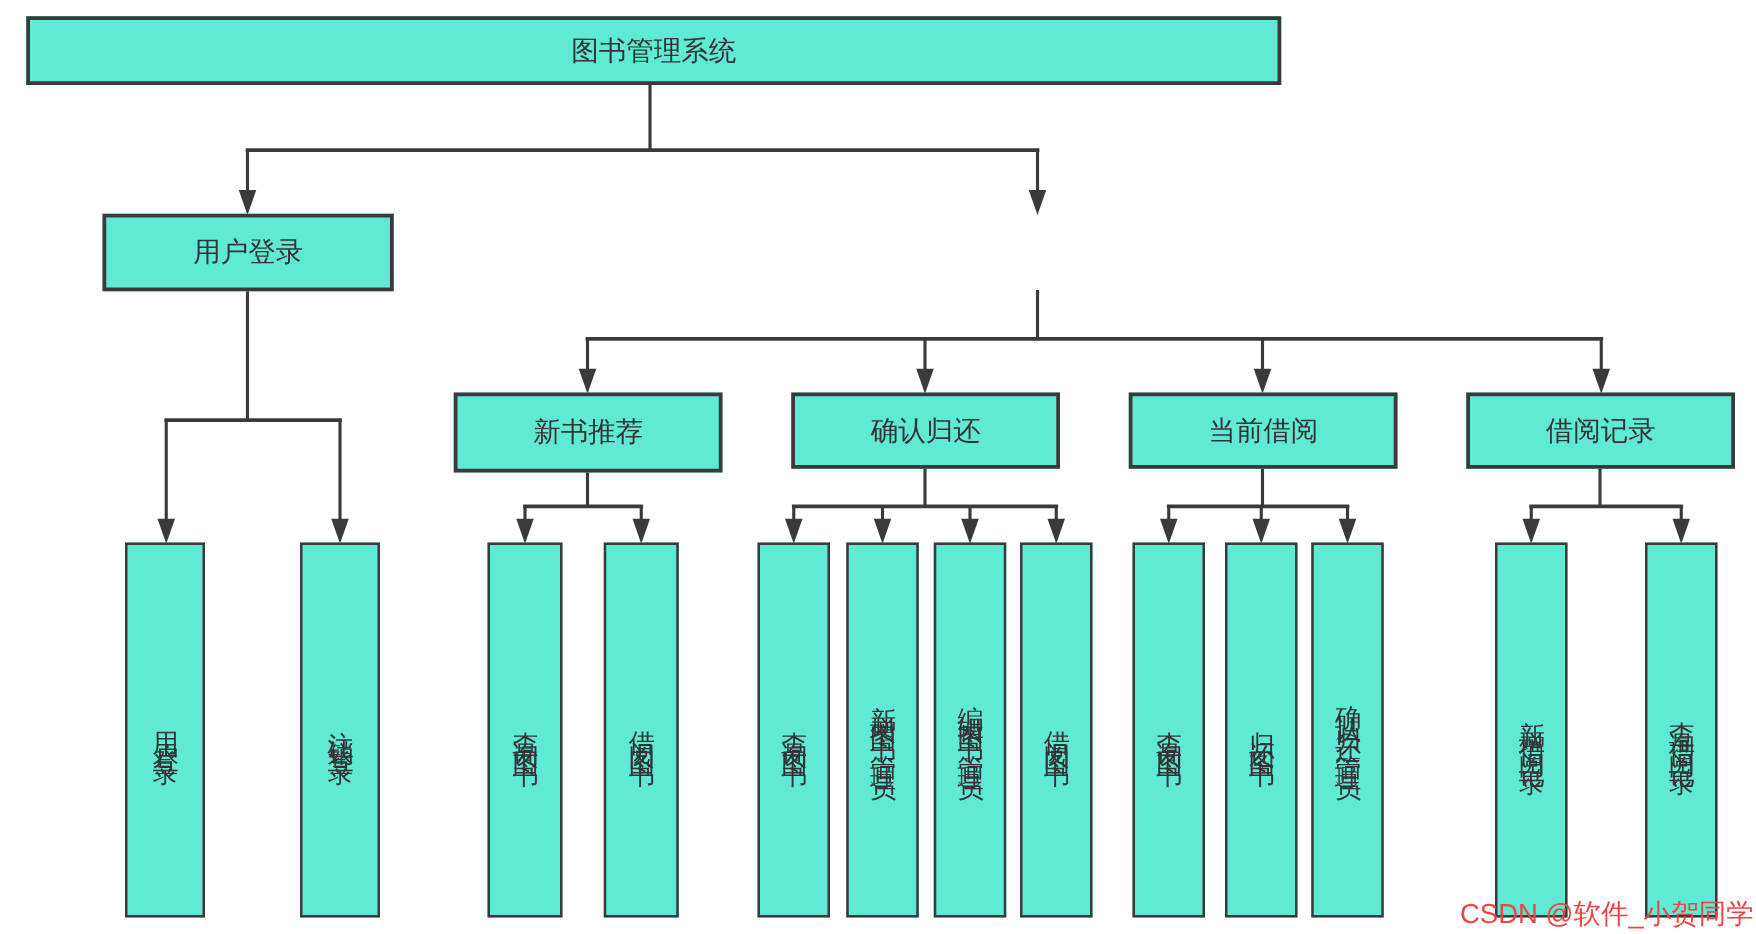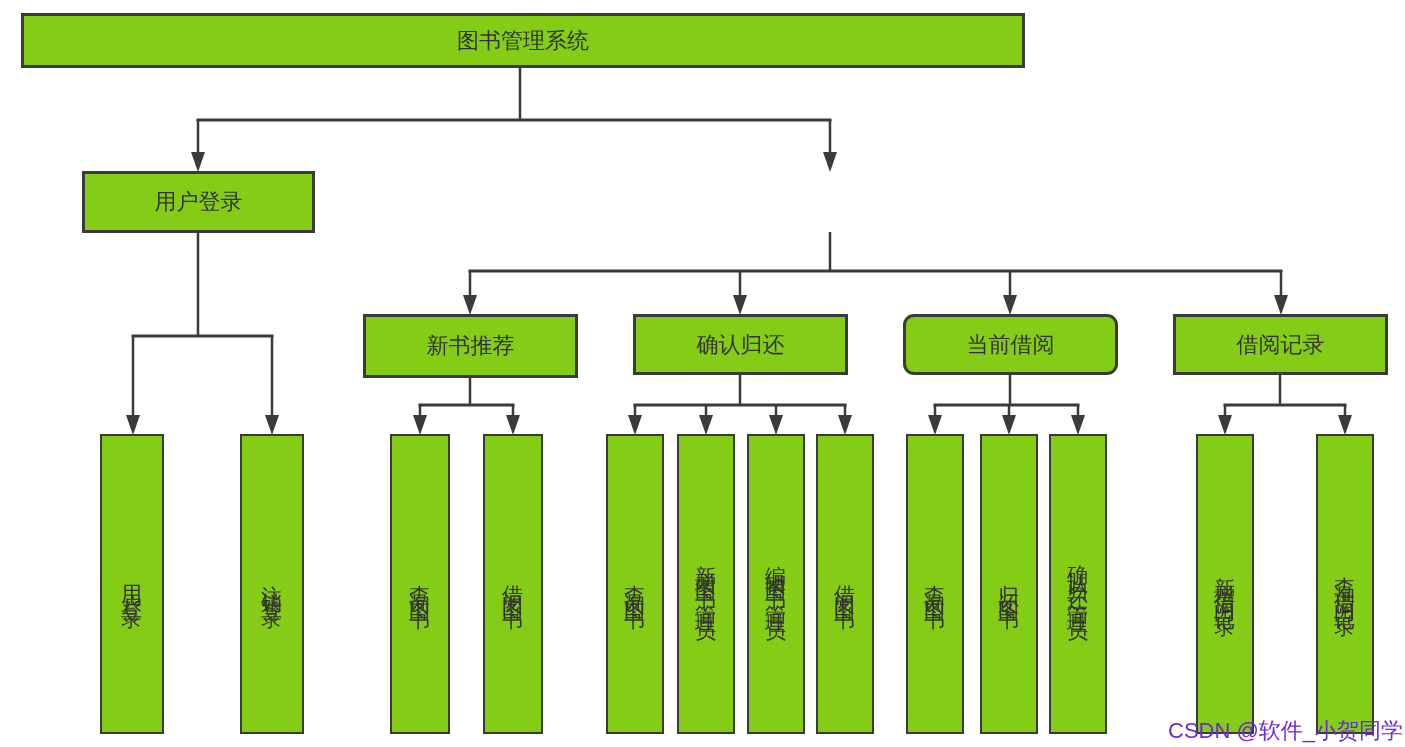--- a/index.html
+++ b/index.html
@@ -19,21 +19,21 @@
     left: 0; top: 0;
     width: 1405px; height: 747px;
     pointer-events: none;
   }
   .edge { stroke: #3a3a3a; stroke-width: 2.5; fill: none; }
   .rail { stroke: #3a3a3a; stroke-width: 3; fill: none; }
   .arrowhead { fill: #3a3a3a; stroke: none; }
 
   .node {
     position: absolute;
-    background: #84cc16;
+    background: #5eead4;
     border: 3px solid #3a3a3a;
     color: #333333;
     display: flex;
     align-items: center;
     justify-content: center;
     font-size: 22px;
     line-height: 1;
     z-index: 2;
   }
   .node.leaf {
@@ -43,21 +43,21 @@
     font-size: 21px;
     letter-spacing: 8px;
   }
 
   
   #n-root          { left: 21px;   top: 13px;  width: 1004px; height: 55px; }
   #n-user-login    { left: 82px;   top: 171px; width: 233px;  height: 62px; }
   #n-book-mgmt     { left: 712px;  top: 170px; width: 233px;  height: 62px; }
   #n-new-book      { left: 363px;  top: 314px; width: 215px;  height: 64px; }
   #n-book-borrow   { left: 633px;  top: 314px; width: 215px;  height: 61px; }
-  #n-cur-borrow    { left: 903px;  top: 314px; width: 215px;  height: 61px; border-radius: 11px; }
+  #n-cur-borrow    { left: 903px;  top: 314px; width: 215px;  height: 61px; }
   #n-borrow-rec    { left: 1173px; top: 314px; width: 215px;  height: 61px; }
 
   #l-user-login    { left: 100px;  top: 434px; width: 64px; height: 300px; }
   #l-logout        { left: 240px;  top: 434px; width: 64px; height: 300px; }
   #l-nb-query      { left: 390px;  top: 434px; width: 60px; height: 300px; }
   #l-nb-borrow     { left: 483px;  top: 434px; width: 60px; height: 300px; }
   #l-bb-query      { left: 606px;  top: 434px; width: 58px; height: 300px; }
   #l-bb-add        { left: 677px;  top: 434px; width: 58px; height: 300px; }
   #l-bb-edit       { left: 747px;  top: 434px; width: 58px; height: 300px; }
   #l-bb-borrow     { left: 816px;  top: 434px; width: 58px; height: 300px; }
@@ -65,21 +65,21 @@
   #l-cb-return     { left: 980px;  top: 434px; width: 58px; height: 300px; }
   #l-cb-confirm    { left: 1049px; top: 434px; width: 58px; height: 300px; }
   #l-br-add        { left: 1196px; top: 434px; width: 58px; height: 300px; }
   #l-br-query      { left: 1316px; top: 434px; width: 58px; height: 300px; }
 
   .watermark {
     position: absolute;
     left: 1168px;
     top: 716px;
     font-size: 22px;
-    color: #6d28d9;
+    color: #ef4444;
     white-space: nowrap;
     z-index: 3;
   }
 </style>
 </head>
 <body>
 
 <div class="canvas">
 
   <svg class="connector-layer" viewBox="0 0 1405 747" xmlns="http://www.w3.org/2000/svg">

